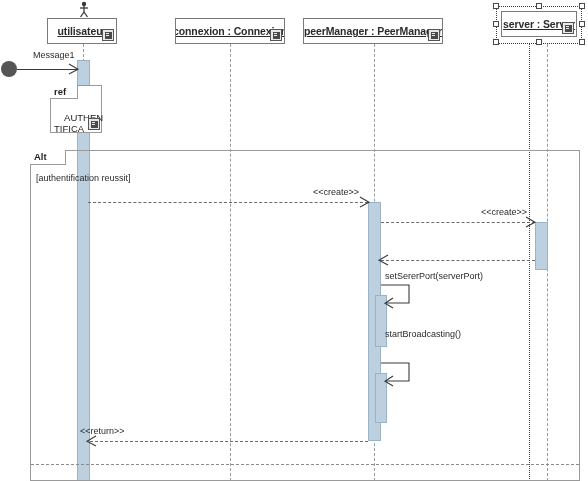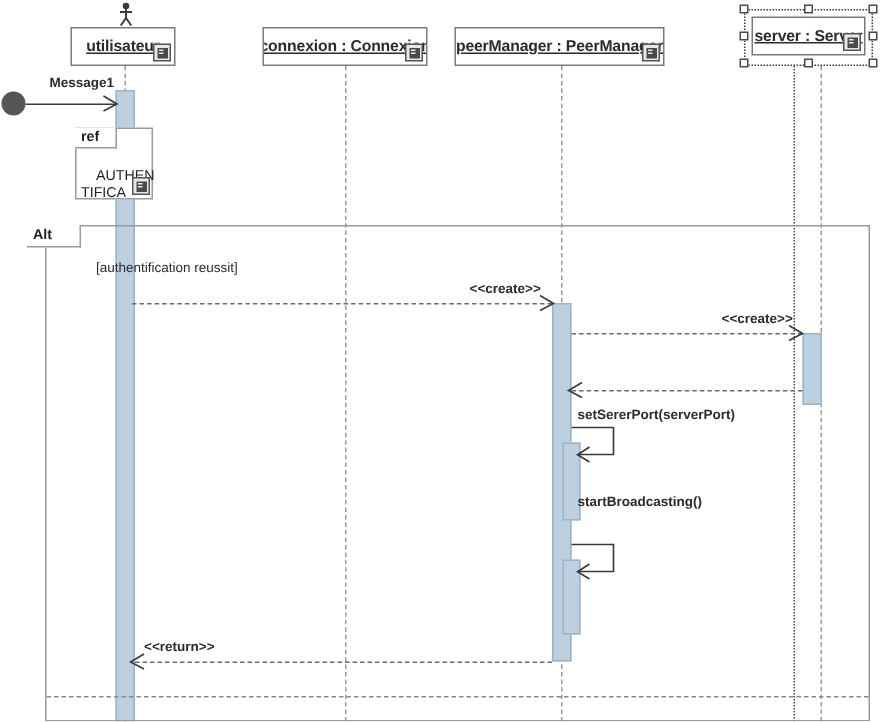--- a/index.html
+++ b/index.html
@@ -96,21 +96,20 @@
     border-top: 1px dashed #6b6b6b;
   }
   .msg-line.solid { border-top: 1px solid #3a3a3a; }
 
   .msg-label {
     position: absolute;
     font-size: 9px;
     color: #2b2b2b;
     white-space: nowrap;
     font-family: "Liberation Sans", sans-serif;
-    font-weight: bold;
   }
 
   
   .arrow { position: absolute; overflow: visible; }
 
   
   .start-dot {
     position: absolute;
     width: 16px;
     height: 16px;
@@ -135,21 +134,20 @@
     font-weight: bold;
     color: #1f1f1f;
     padding: 1px 8px 1px 4px;
     line-height: 12px;
   }
   .frag-guard {
     position: absolute;
     font-size: 9px;
     color: #2b2b2b;
     white-space: nowrap;
-    margin-left: 28px;
   }
   .frag-sep {
     position: absolute;
     height: 0;
     border-top: 1px dashed #8a8a8a;
   }
   .ref-body {
     position: absolute;
     font-size: 9.5px;
     color: #1f1f1f;
@@ -224,21 +222,21 @@
 
   <div class="activation" style="left:77px; top:60px; width:13px; height:421px;"></div>
 
   <div class="activation" style="left:368px; top:202px; width:13px; height:239px;"></div>
   <div class="activation" style="left:375px; top:295px; width:12px; height:52px;"></div>
   <div class="activation" style="left:375px; top:373px; width:12px; height:50px;"></div>
 
   <div class="activation" style="left:535px; top:222px; width:13px; height:48px;"></div>
 
   <div class="frag" style="left:30px; top:150px; width:550px; height:331px;"></div>
-  <div class="frag-tab" style="left:18px; top:150px; width:36px; height:15px;">
+  <div class="frag-tab" style="left:30px; top:150px; width:36px; height:15px;">
     <span>Alt</span>
   </div>
   <div class="frag-guard" style="left:36px; top:173px;">
     <span>[authentification reussit]</span>
   </div>
   <div class="frag-sep" style="left:31px; top:464px; width:548px;"></div>
 
   <div class="frag" style="left:50px; top:85px; width:52px; height:48px; background:#ffffff;"></div>
   <div class="frag-tab" style="left:50px; top:85px; width:28px; height:14px; padding:0 5px 0 4px; line-height:13px;">
     <span>ref</span>
@@ -288,21 +286,21 @@
   </svg>
 
   <div class="msg-label" style="left:385px; top:329px;">
     <span>startBroadcasting()</span>
   </div>
   <svg class="arrow" style="left:380px; top:362px;" width="34" height="26" viewBox="0 0 34 26">
     <polyline points="1,1 29,1 29,19 6,19" fill="none" stroke="#3a3a3a" stroke-width="1.1"></polyline>
     <polyline points="13,14 5,19.2 13,24" fill="none" stroke="#3a3a3a" stroke-width="1.1"></polyline>
   </svg>
 
-  <div class="msg-label" style="left:96px; top:426px;">
+  <div class="msg-label" style="left:80px; top:426px;">
     <span>&lt;&lt;return&gt;&gt;</span>
   </div>
   <div class="msg-line" style="left:90px; top:441px; width:278px;"></div>
   <svg class="arrow" style="left:85px; top:434px;" width="12" height="14" viewBox="0 0 12 14">
     <polyline points="11,2 2,7.3 11,12" fill="none" stroke="#3a3a3a" stroke-width="1.1"></polyline>
   </svg>
 
 </div>
 
 </body></html>

